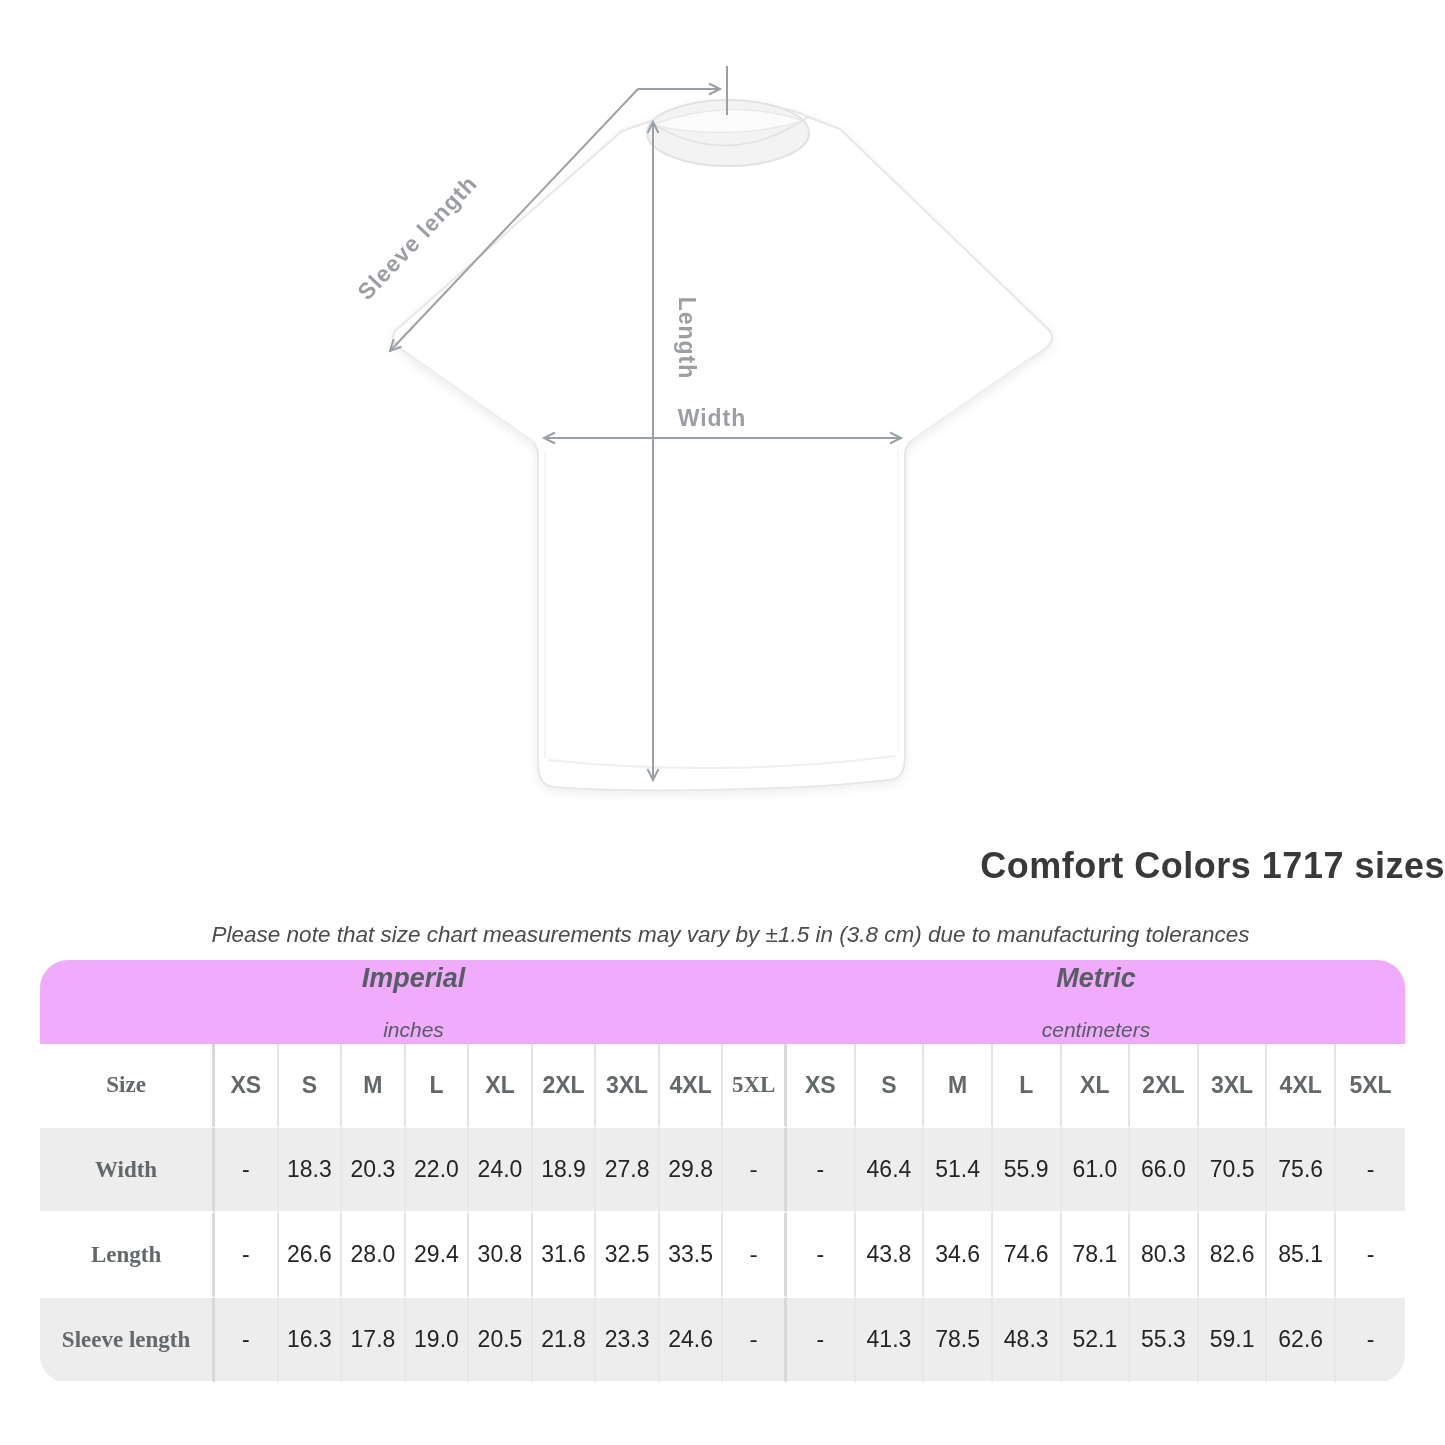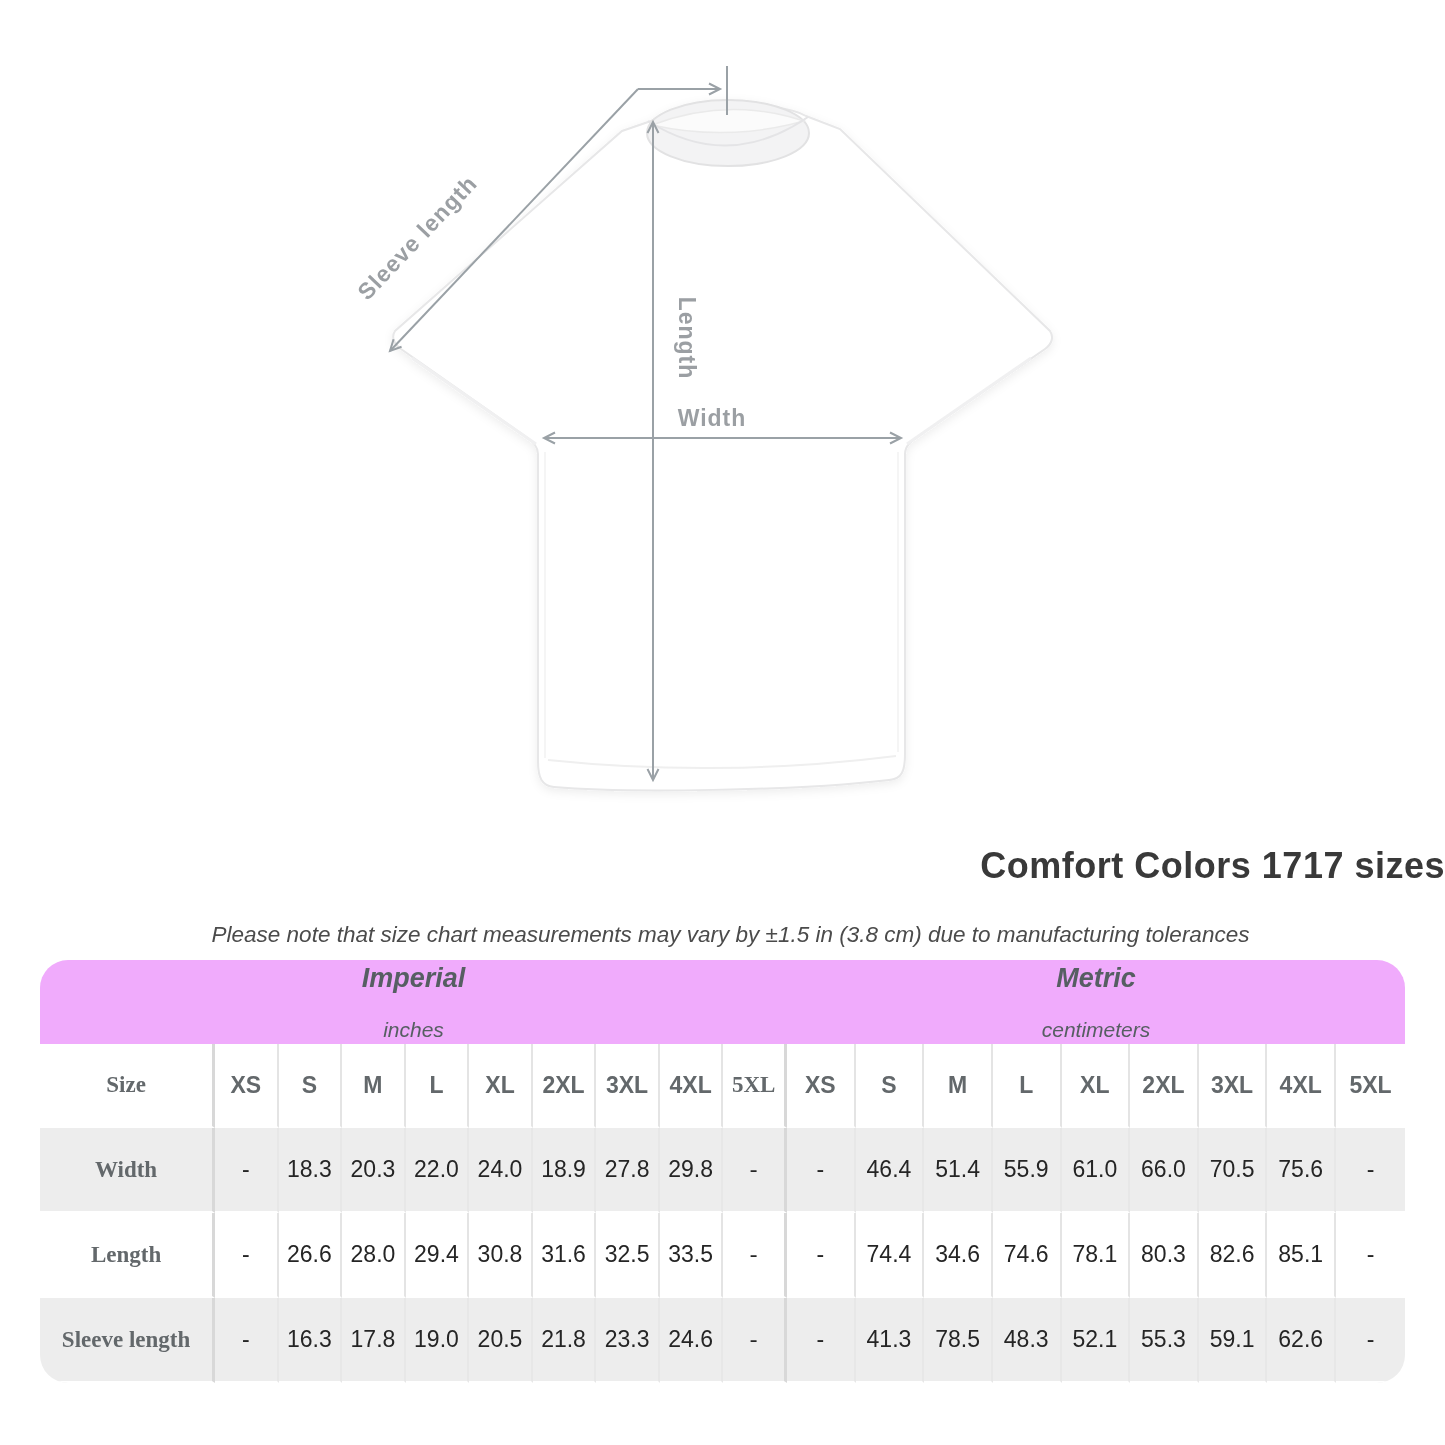--- a/index.html
+++ b/index.html
@@ -227,21 +227,21 @@
         <td>-</td>
         <td>26.6</td>
         <td>28.0</td>
         <td>29.4</td>
         <td>30.8</td>
         <td>31.6</td>
         <td>32.5</td>
         <td>33.5</td>
         <td class="group-div">-</td>
         <td>-</td>
-        <td>74.4</td>
+        <td>43.8</td>
         <td>34.6</td>
         <td>74.6</td>
         <td>78.1</td>
         <td>80.3</td>
         <td>82.6</td>
         <td>85.1</td>
         <td class="row-end">-</td>
       </tr>
 
       <tr class="data-row stripe">

